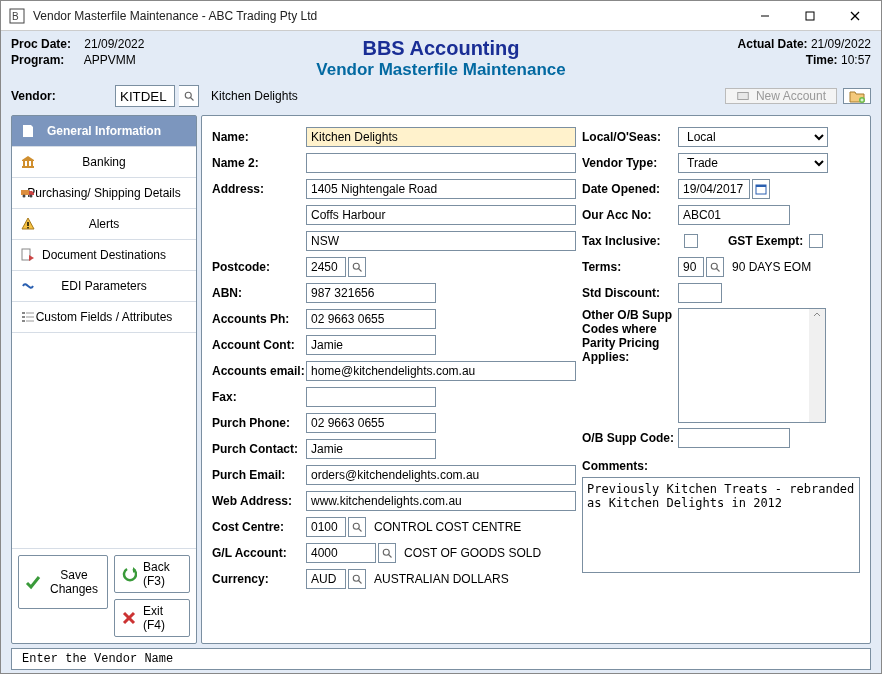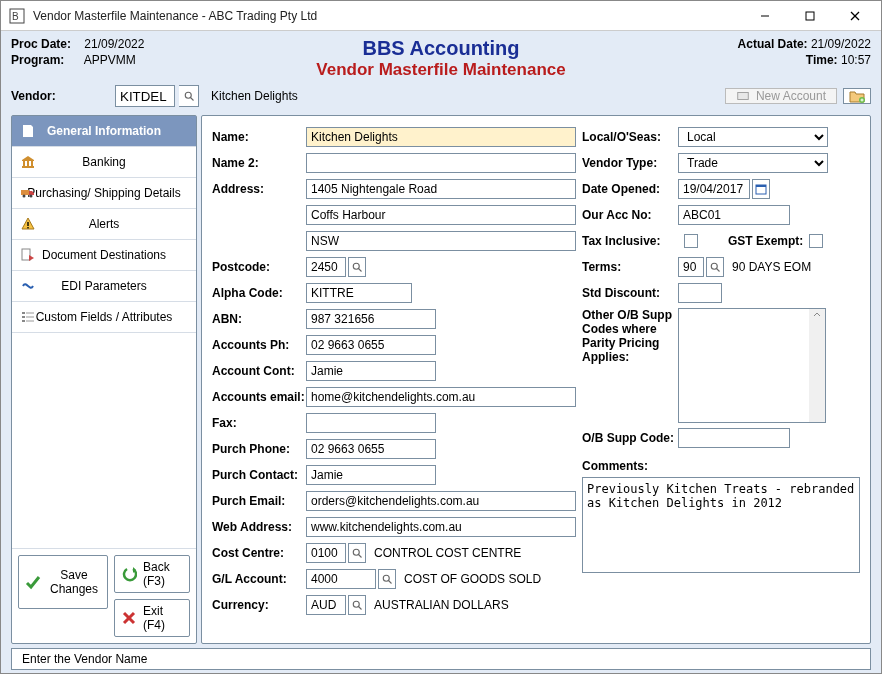--- a/index.html
+++ b/index.html
@@ -8,21 +8,21 @@
   .titlebar { height: 30px; background: #fff; border-bottom: 1px solid #ccc; display: flex; align-items: center; padding: 0 4px 0 8px; font-size: 12px; color: #222; }
   .titlebar .app-icon { width: 16px; height: 16px; margin-right: 8px; display: inline-block; }
   .titlebar .title { flex: 1; }
   .titlebar .win-btn { width: 45px; height: 28px; display: flex; align-items: center; justify-content: center; cursor: pointer; }
   .header { padding: 6px 10px 2px 10px; }
   .header-row { display: flex; justify-content: space-between; margin-bottom: 2px; align-items: baseline; }
   .header-label { font-weight: bold; color: #000; display: inline-block; min-width: 70px; font-size: 12px; }
   .header-val { color: #000; font-size: 12px; }
   .header-center { position: absolute; left: 50%; transform: translateX(-50%); text-align: center; top: 36px; pointer-events: none; }
   .header-center .brand { color: #1A2E95; font-weight: bold; font-size: 20px; }
-  .header-center .sub { color: #b91c1c; font-weight: bold; font-size: 17px; }
+  .header-center .sub { color: #0369a1; font-weight: bold; font-size: 17px; }
   .vendor-row { display: flex; align-items: center; padding: 4px 10px 6px 10px; gap: 4px; margin-top: 10px; }
   .vendor-lbl { font-weight: bold; width: 100px; }
   .vendor-inp { width: 60px; height: 22px; border: 1px solid #7b8fa1; background: #fff; padding: 0 4px; }
   .search-icon { width: 20px; height: 22px; border: 1px solid #7b8fa1; border-left: none; background: #fff; display: inline-flex; align-items: center; justify-content: center; cursor: pointer; }
   .vendor-name { margin-left: 8px; }
   .new-account, .icon-btn { height: 16px; border: 1px solid #7b8fa1; background: #fff; padding: 0 10px; display: inline-flex; align-items: center; gap: 6px; cursor: pointer; font-size: 12px; }
   .new-account.disabled { color: #999; background:#f4f4f4; border-color:#bbb; }
   .right-tools { margin-left: auto; display: flex; gap: 6px; align-items: center; }
 
   .body-area { flex: 1; display: flex; padding: 2px 10px 4px 10px; gap: 4px; min-height: 0; }
@@ -50,21 +50,21 @@
   .row select { width: 150px; height: 20px; }
   .search-btn { width: 18px; height: 20px; border: 1px solid #7b8fa1; background: #fff; display: inline-flex; align-items: center; justify-content: center; margin-left: 2px; cursor: pointer; }
   .cal-btn { width: 18px; height: 20px; border: 1px solid #7b8fa1; background: #fff; display: inline-flex; align-items: center; justify-content: center; margin-left: 2px; cursor: pointer; }
   .after-text { margin-left: 8px; font-size: 12px; }
   .chk { width: 14px; height: 14px; border: 1px solid #7b8fa1; background: #fff; display: inline-block; }
   .two-check-row { display: flex; align-items: center; gap: 6px; }
   .obcodes-area { width: 148px; height: 115px; border: 1px solid #7b8fa1; background: #fff; position: relative; }
   .obcodes-area .scrollbar { position: absolute; right: 0; top: 0; bottom: 0; width: 16px; background: #f0f0f0; display: flex; flex-direction: column; align-items: center; justify-content: flex-start; }
   .comments-area { width: 100%; height: 96px; border: 1px solid #7b8fa1; background: #fff; padding: 4px; font-size: 12px; resize: none; }
   .comments-lbl { font-weight: bold; margin-bottom: 2px; margin-top:6px;}
-  .status-bar { height: 22px; border-top: 1px solid #7b8fa1; display: flex; align-items: center; padding: 0 6px; background: #fff; margin: 0 10px 3px 10px; border:1px solid #7b8fa1; font-size: 12px; }
+  .status-bar { height: 22px; border-top: 1px solid #7b8fa1; display: flex; align-items: center; padding: 0 6px; background: #fff; margin: 0 10px 3px 10px; border:1px solid #7b8fa1; font-size: 12px; font-family: Liberation Mono, monospace; }
   .status-inner { flex: 1; padding: 0 4px; }
   svg.mag { width: 12px; height: 12px; }
 </style>
 </head>
 <body>
 
 <div class="window">
 
   <div class="titlebar">
     <span class="app-icon">
@@ -263,24 +263,20 @@
             <span class="lbl">Postcode:</span>
             <input type="text" style="width: 40px;" value="2450">
             <span class="search-btn">
               <svg class="mag" viewBox="0 0 16 16">
                 <circle cx="7" cy="7" r="4" fill="none" stroke="#666" stroke-width="1.5"></circle>
                 <line x1="10" y1="10" x2="14" y2="14" stroke="#666" stroke-width="1.5"></line>
               </svg>
             </span>
           </div>
         <div class="row">
-            <span class="lbl">Alpha Code:</span>
-            <input type="text" style="width: 106px;" value="KITTRE">
-          </div>
-        <div class="row">
             <span class="lbl">ABN:</span>
             <input type="text" style="width: 130px;" value="987 321656">
           </div>
         <div class="row">
             <span class="lbl">Accounts Ph:</span>
             <input type="text" style="width: 130px;" value="02 9663 0655">
           </div>
         <div class="row">
             <span class="lbl">Account Cont:</span>
             <input type="text" style="width: 130px;" value="Jamie">

